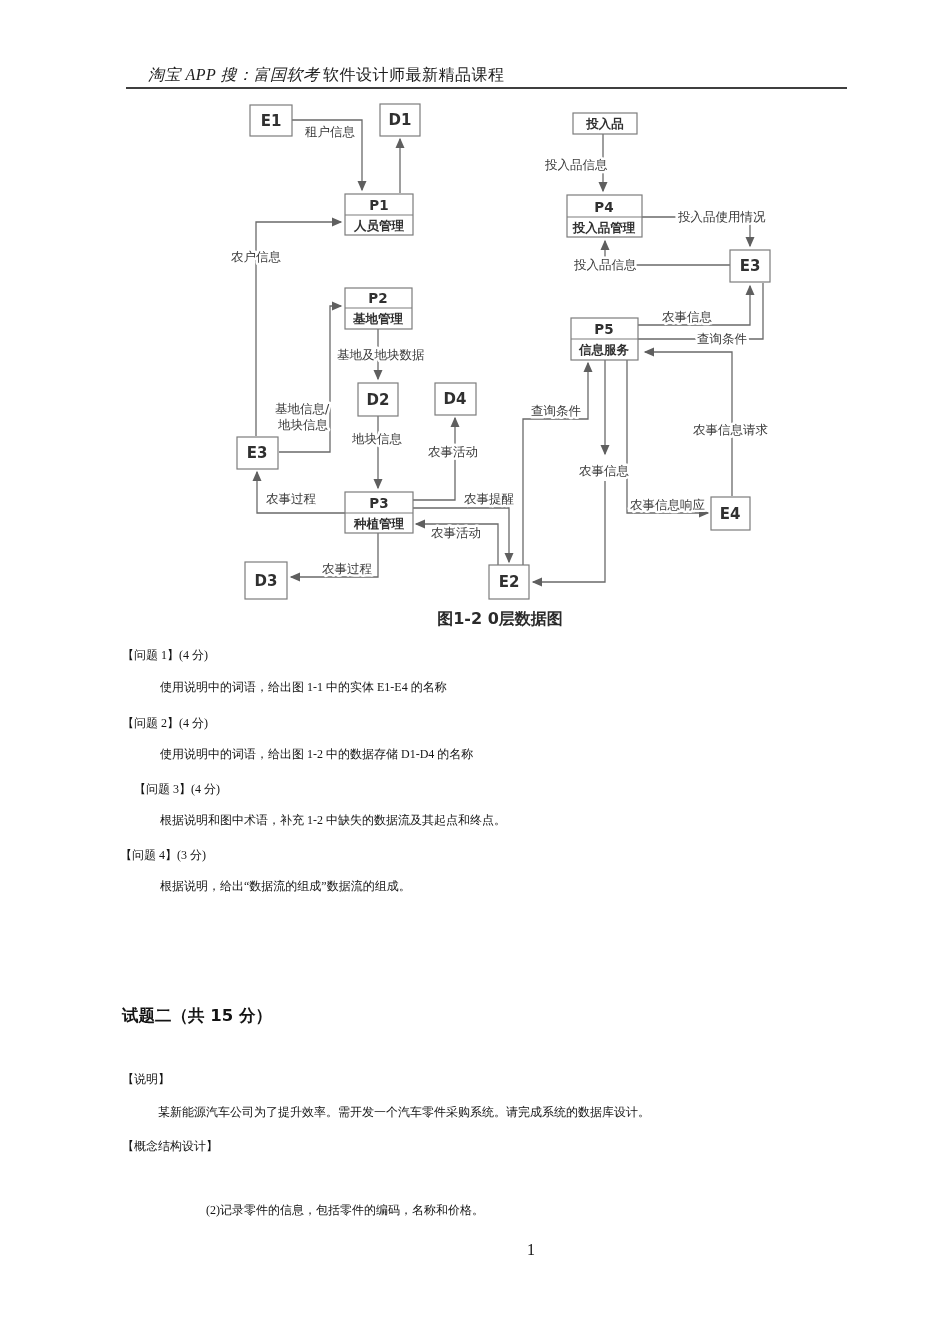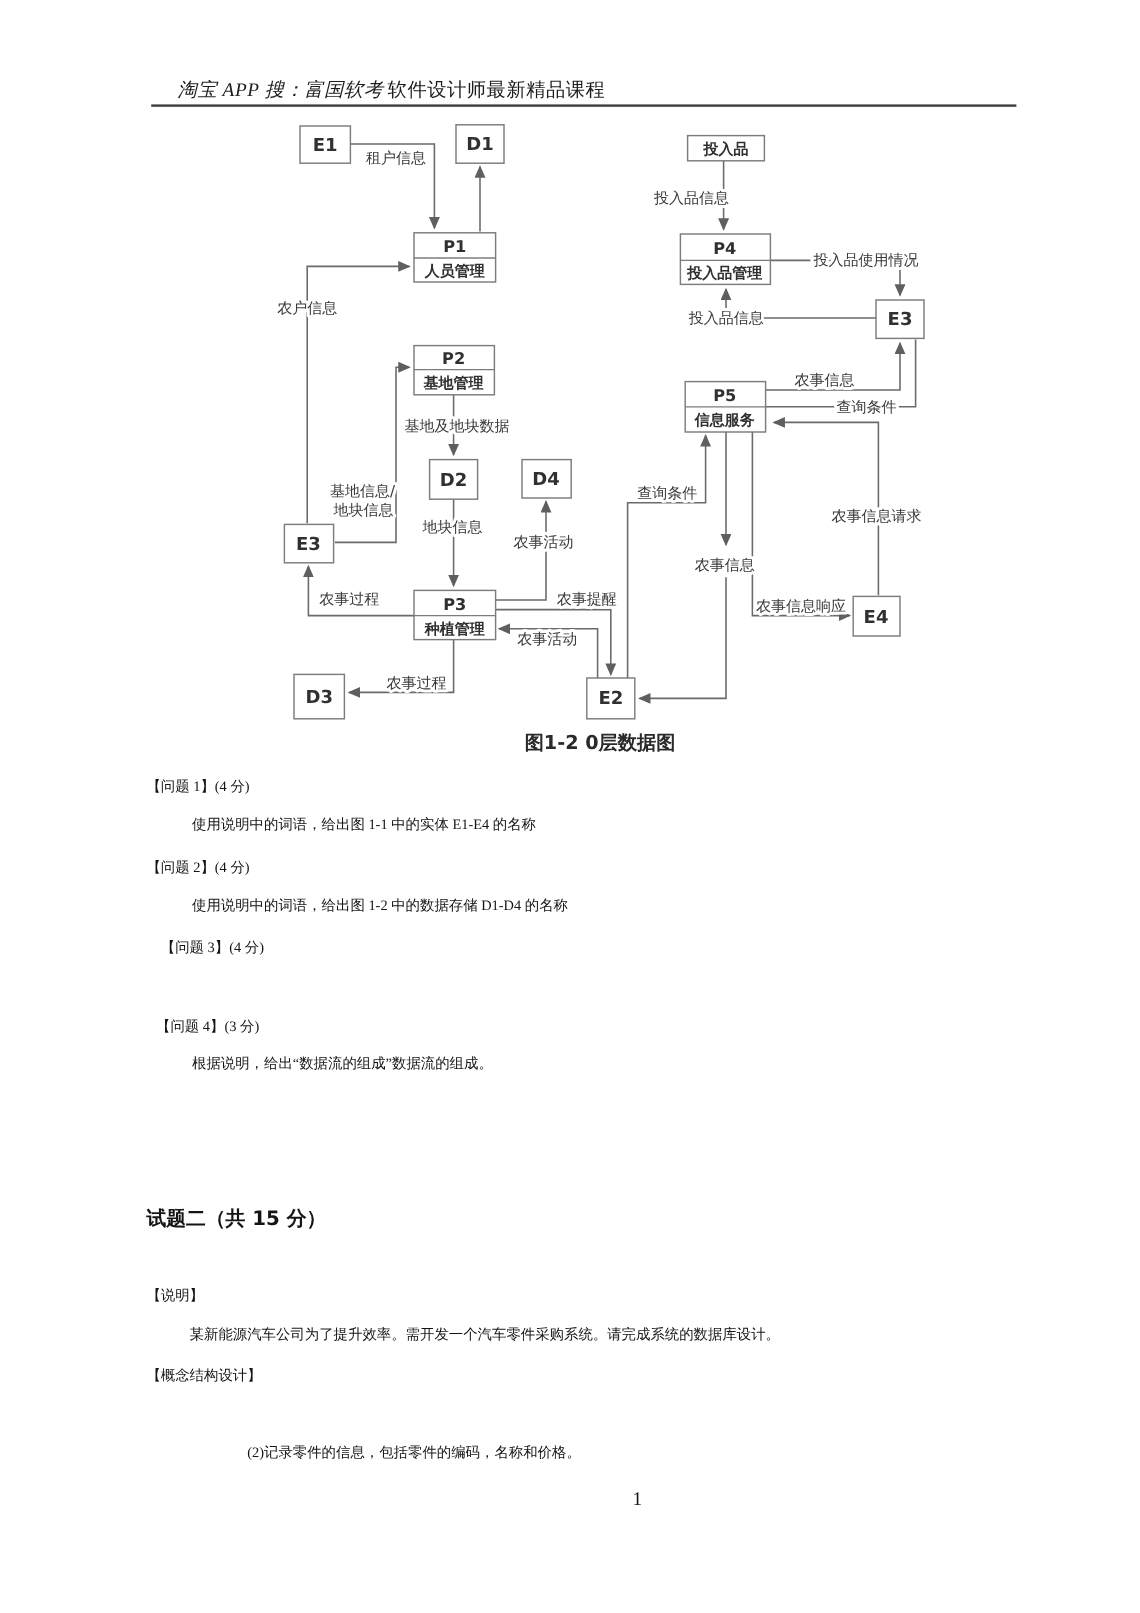--- a/index.html
+++ b/index.html
@@ -168,21 +168,22 @@
     </g>
 
     <text class="caption" x="500" y="624">图1-2 0层数据图</text>
   </svg>
 
   <div class="abs q-title" style="left:122px; top:647px;">【问题 1】(4 分)</div>
   <div class="abs q-body" style="left:160px; top:679px;">使用说明中的词语，给出图 1-1 中的实体 E1-E4 的名称</div>
   <div class="abs q-title" style="left:122px; top:715px;">【问题 2】(4 分)</div>
   <div class="abs q-body" style="left:160px; top:746px;">使用说明中的词语，给出图 1-2 中的数据存储 D1-D4 的名称</div>
   <div class="abs q-title" style="left:122px; top:781px;margin-left:12px;">【问题 3】(4 分)</div>
-  <div class="abs q-title" style="left:130px; top:847px;">【问题 4】(3 分)</div>
+  <div class="abs q-body" style="left:160px; top:812px;">根据说明和图中术语，补充 1-2 中缺失的数据流及其起点和终点。</div>
+  <div class="abs q-title" style="left:120px; top:847px;">【问题 4】(3 分)</div>
   <div class="abs q-body" style="left:160px; top:878px;">根据说明，给出“数据流的组成”数据流的组成。</div>
 
   <div class="abs s2-title" style="left:122px; top:1005px;">试题二（共 15 分）</div>
   <div class="abs q-title" style="left:122px; top:1071px;">【说明】</div>
   <div class="abs q-body" style="left:158px; top:1104px;text-align:center;">某新能源汽车公司为了提升效率。需开发一个汽车零件采购系统。请完成系统的数据库设计。</div>
   <div class="abs q-title" style="left:122px; top:1138px;">【概念结构设计】</div>
   <div class="abs q-body" style="left:158px; top:1202px;margin-left:48px;">(2)记录零件的信息，包括零件的编码，名称和价格。</div>
 
   <div class="abs pageno" style="left:527px; top:1241px;">1</div>
 

